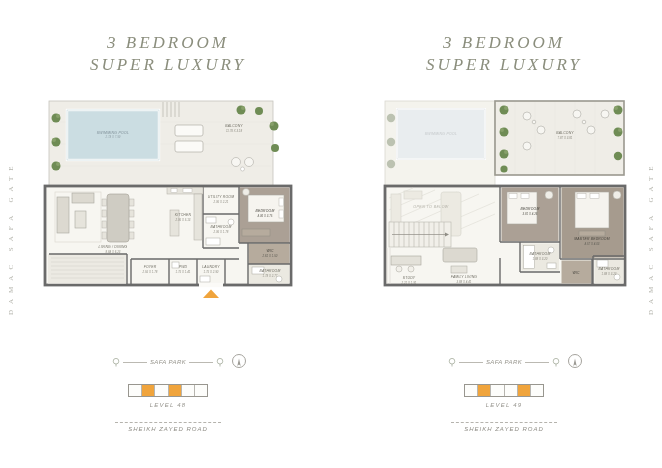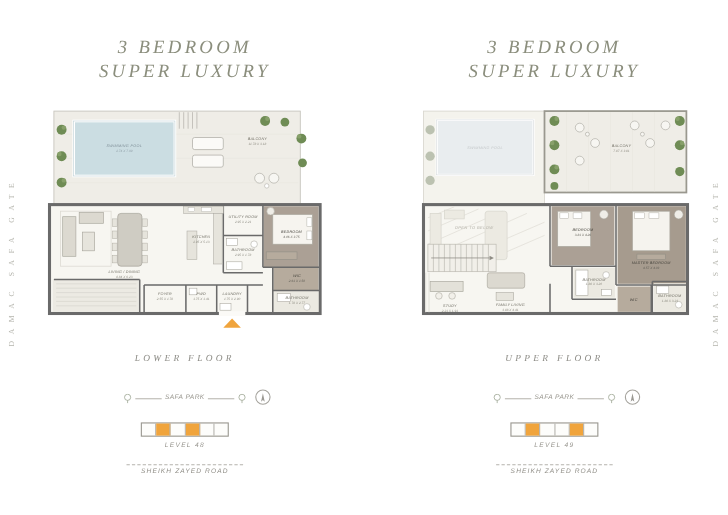--- a/index.html
+++ b/index.html
@@ -185,21 +185,20 @@
       <text class="rm" x="107" y="170">FOYER</text>
       <text class="rm-d" x="107" y="174.5">2.55 X 1.78</text>
       <text class="rm" x="140" y="170">PWD</text>
       <text class="rm-d" x="140" y="174.5">1.75 X 1.41</text>
       <text class="rm" x="168" y="170">LAUNDRY</text>
       <text class="rm-d" x="168" y="174.5">1.75 X 2.90</text>
       <text class="rm" x="227" y="174">BATHROOM</text>
       <text class="rm-d" x="227" y="178.5">1.78 X 2.77</text>
     </svg>
 
-    <div class="floor-label">LOWER FLOOR</div>
 
     <div class="footer">
       <div class="park-row">
         <svg class="tree" viewBox="0 0 8 9">
             <circle cx="4" cy="3.2" r="2.8" fill="none" stroke="#9aa28f" stroke-width="0.7"></circle>
             <line x1="4" y1="6" x2="4" y2="8.5" stroke="#9aa28f" stroke-width="0.7"></line>
           </svg>
         <span class="park-line"></span>
         <span class="park-text">SAFA PARK</span>
         <span class="park-line"></span>
@@ -372,21 +371,20 @@
       <text class="rm-d" x="161" y="161.5">1.88 X 3.20</text>
       <text class="rm-b" x="197" y="176">WIC</text>
       <text class="rm" x="230" y="172">BATHROOM</text>
       <text class="rm-d" x="230" y="176.5">1.88 X 3.23</text>
       <text class="rm" x="30" y="181">STUDY</text>
       <text class="rm-d" x="30" y="185.5">2.21 X 1.91</text>
       <text class="rm" x="85" y="180">FAMILY LIVING</text>
       <text class="rm-d" x="85" y="184.5">3.88 X 4.41</text>
     </svg>
 
-    <div class="floor-label">UPPER FLOOR</div>
 
     <div class="footer">
       <div class="park-row">
         <svg class="tree" viewBox="0 0 8 9">
             <circle cx="4" cy="3.2" r="2.8" fill="none" stroke="#9aa28f" stroke-width="0.7"></circle>
             <line x1="4" y1="6" x2="4" y2="8.5" stroke="#9aa28f" stroke-width="0.7"></line>
           </svg>
         <span class="park-line"></span>
         <span class="park-text">SAFA PARK</span>
         <span class="park-line"></span>

